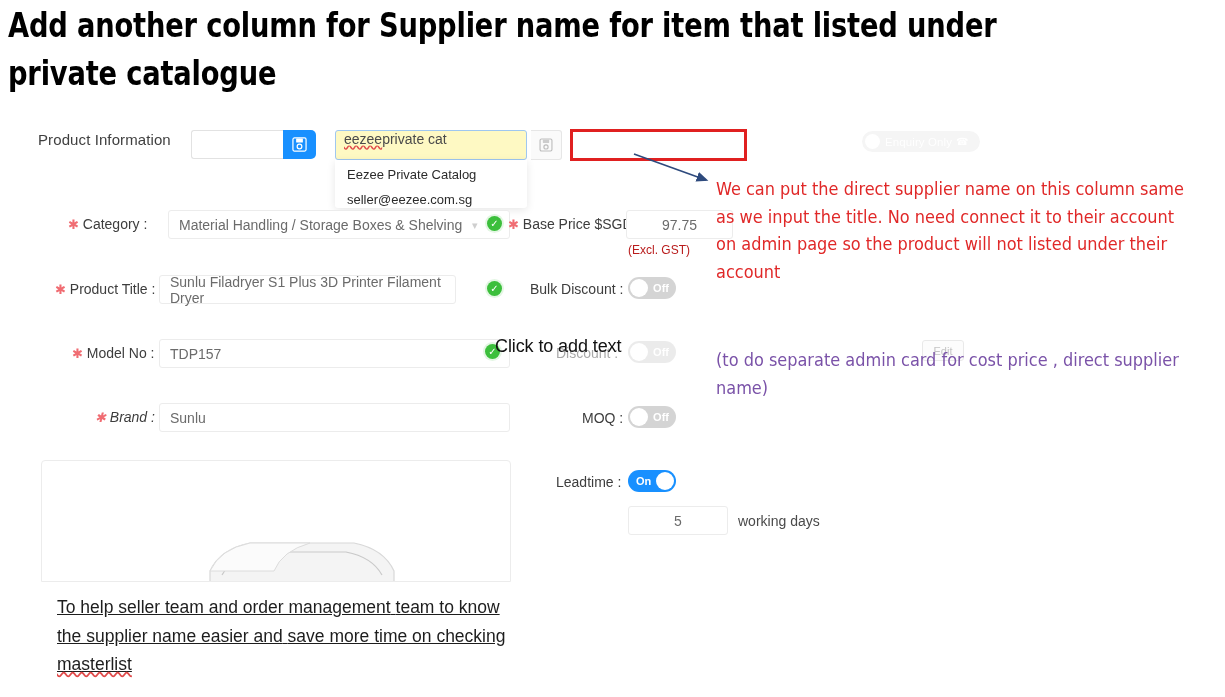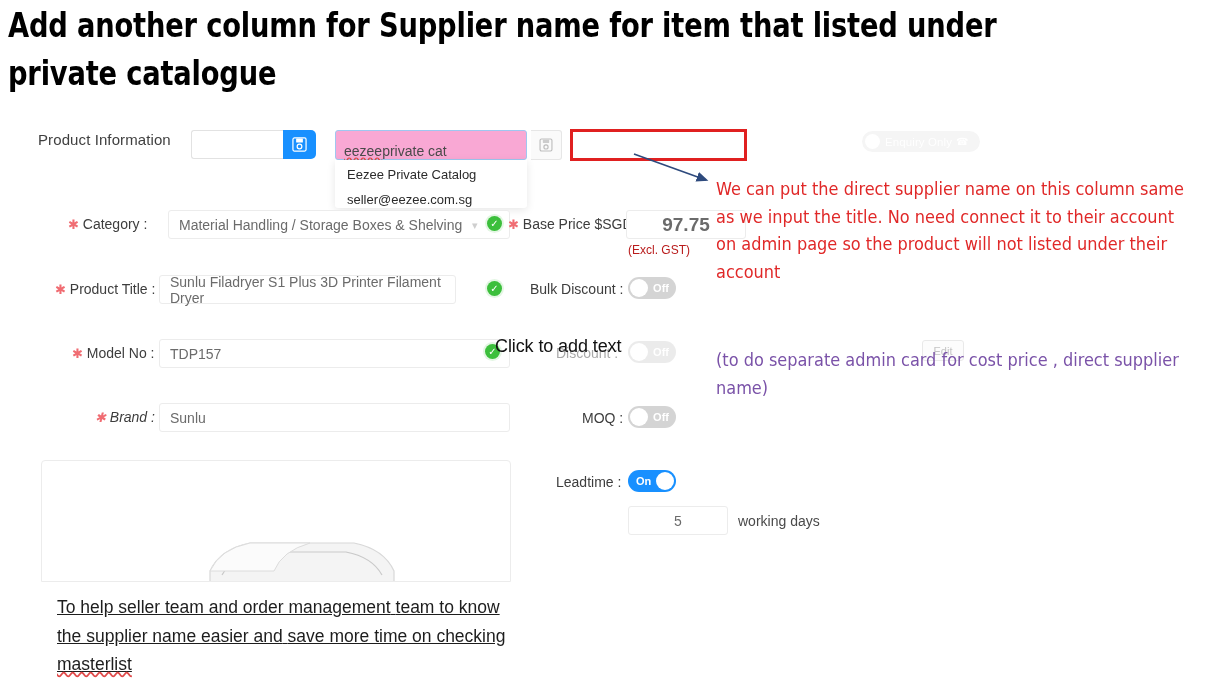--- a/index.html
+++ b/index.html
@@ -51,22 +51,22 @@
     position:absolute;left:0px;top:0;width:31px;height:29px;
     background:#fafafa;border:1px solid #e6e6e6;border-left:none;
     border-radius:0 3px 3px 0;box-sizing:border-box;
     display:flex;align-items:center;justify-content:center;
   }
 
   
   .cat-wrap{position:absolute;left:335px;top:130px;width:228px;height:31px;}
   .cat-input{
     position:absolute;left:0;top:0;width:192px;height:30px;
-    border:1px solid #9fc7f0;border-radius:3px;background:#f9a8d4;
-    box-sizing:border-box;display:flex;align-items:flex-end;padding-left:8px;
+    border:1px solid #9fc7f0;border-radius:3px;background:#fef9c3;
+    box-sizing:border-box;display:flex;align-items:flex-start;padding-left:8px;
     font-size:14px;color:#4a4a4a;
   }
   .sp-err{text-decoration:underline wavy #e04a4a;text-decoration-skip-ink:none;}
   .cat-grey-btn{position:absolute;left:196px;top:0;width:31px;height:30px;}
 
   .dropdown{
     position:absolute;left:335px;top:160px;width:192px;height:48px;
     background:#ffffff;
     box-shadow:0 2px 8px rgba(0,0,0,.10);
     border-radius:0 0 3px 3px;
@@ -106,24 +106,24 @@
   }
   .chev{position:absolute;font-size:11px;color:#cfcfcf;}
   .okdot{
     position:absolute;width:15px;height:15px;border-radius:50%;
     background:#3cbf3c;color:#fff;font-size:10px;
     display:flex;align-items:center;justify-content:center;line-height:1;
     box-shadow:0 0 0 2px rgba(60,191,60,.14);
   }
 
   .price-field{
-    position:absolute;left:626px;top:210px;width:120px;height:29px;
+    position:absolute;left:626px;top:210px;width:107px;height:29px;
     border:1px solid #ececec;border-radius:3px;background:#fff;box-sizing:border-box;
     display:flex;align-items:center;justify-content:center;
-    font-size:19px;color:#6b6b6b;font-weight:bold;
+    font-size:14px;color:#6b6b6b;
   }
   .excl{position:absolute;left:628px;top:243px;font-size:12px;color:#b91c1c;}
 
   
   .tgl{position:absolute;width:48px;height:22px;border-radius:11px;display:flex;align-items:center;}
   .tgl.off{background:#d4d4d4;}
   .tgl.on{background:#1890ff;}
   .tgl .k{width:18px;height:18px;border-radius:50%;background:#fff;position:absolute;}
   .tgl.off .k{left:2px;}
   .tgl.on  .k{right:2px;}

